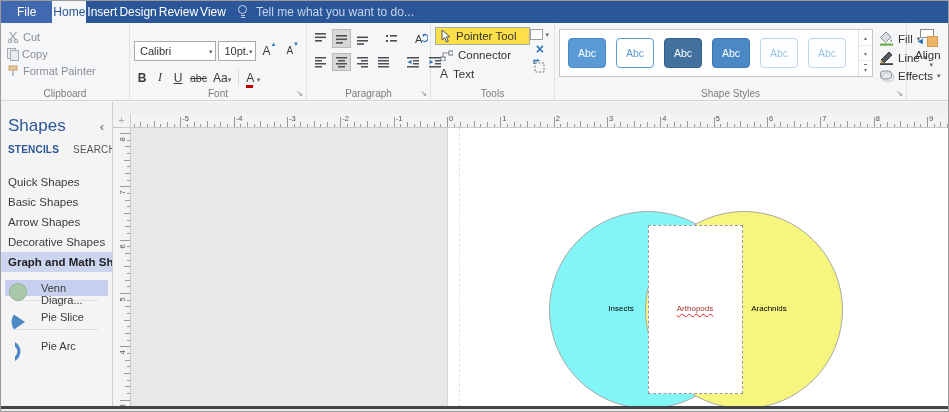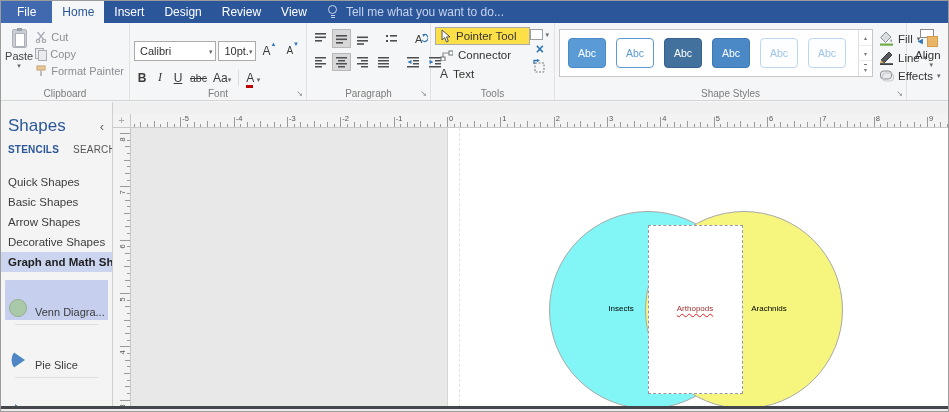--- a/index.html
+++ b/index.html
@@ -5,21 +5,21 @@
   html,body{margin:0;padding:0;background:#fff;}
   *{box-sizing:border-box;}
   #app{
     position:relative;width:949px;height:412px;overflow:hidden;
     border:1px solid #9b9b9b;background:#f5f6f7;
     font-family:"Liberation Sans","DejaVu Sans",sans-serif;
     -webkit-font-smoothing:antialiased;cursor:default;user-select:none;
   }
   
   .tabbar{height:22px;background:#2b579a;display:flex;align-items:stretch;color:#fff;font-size:12px;}
-  .tab{display:flex;align-items:center;padding:0 10px;white-space:nowrap;}
+  .tab{display:flex;align-items:center;padding:0 1px;white-space:nowrap;}
   .tab.file{background:#4169af;padding:0 16px;}
   .tab.active{background:#f5f6f7;color:#2b579a;}
   .tablist{display:flex;align-items:stretch;}
   .tellme{display:flex;align-items:center;gap:7px;margin-left:10px;color:#c6d3ec;font-size:12px;text-align:right;}
   .bulb{width:12px;height:14px;position:relative;display:inline-block;}
   .bulb i{position:absolute;left:1px;top:0;width:9px;height:9px;border:1.3px solid #c6d3ec;border-radius:50%;}
   .bulb b{position:absolute;left:4px;bottom:1px;width:4px;height:3px;border-top:1.3px solid #c6d3ec;border-bottom:1.3px solid #c6d3ec;}
   
   .ribbon{height:78px;display:flex;background:#f5f6f7;border-bottom:1px solid #d4d4d4;position:relative;}
   .group{position:relative;height:100%;border-right:1px solid #e2e2e2;padding:4px 3px 13px 4px;flex:none;}
@@ -93,21 +93,21 @@
   .sp-tabs{display:flex;align-items:center;gap:0;padding:6px 0 0 7px;font-size:10px;}
   .sp-tab{letter-spacing:.2px;}
   .sp-tab.on{color:#2b579a;font-weight:bold;}
   .sp-tab.off{color:#555;}
   .sp-tabsep{width:1px;height:10px;background:#c9c9c9;margin:0 7px;}
   .navlist{margin-top:17px;}
   .navitem{height:20px;display:flex;align-items:center;padding:0 2px 0 7px;white-space:nowrap;overflow:hidden;}
   .navitem .na{margin-left:8px;font-size:8px;color:#444;}
   .navitem.active{background:#ccd5f0;font-weight:bold;color:#1e1e1e;}
   .slist{margin-top:8px;}
-  .sitem{height:40px;display:flex;align-items:flex-end;gap:6px;margin:0 4px 4px 4px;padding:2px 2px;border-radius:1px;}
+  .sitem{height:16px;display:flex;align-items:flex-start;gap:12px;margin:0 4px 4px 4px;padding:2px 2px;border-radius:1px;}
   .sitem.sel{background:#c6d0ee;}
   .sicon{width:22px;display:flex;justify-content:center;flex:none;}
   .slabel{line-height:12px;font-size:11px;}
   .ssep{height:1px;background:#dedede;margin:4px 14px 8px 14px;}
   
   .canvas-col{flex:1;position:relative;background:#f0f0f0;overflow:hidden;}
   .corner{position:absolute;top:12px;left:0;width:18px;height:14px;background:#f3f3f3;border-right:1px solid #c9c9c9;border-bottom:1px solid #c9c9c9;color:#aaa;font-size:11px;line-height:13px;text-align:center;}
   .hruler{position:absolute;top:12px;left:18px;right:0;height:14px;background:#f3f3f3;border-bottom:1px solid #c9c9c9;overflow:hidden;}
   .htick{position:absolute;bottom:0;width:1px;background:#9a9a9a;}
   .hnum{position:absolute;top:0px;font-size:7.5px;color:#555;}
@@ -143,25 +143,20 @@
           <i></i>
           <b></b>
         </span>
       <span>Tell me what you want to do...</span>
     </div>
   </div>
 
   <div class="ribbon">
 
     <div class="group g-clip">
-      <div class="paste">
-        <span class="pasteicon"></span>
-        <span>Paste</span>
-        <span class="arr">▾</span>
-      </div>
       <div class="cliplist">
         <div class="minibtn">
           <svg width="12" height="12" viewBox="0 0 12 12">
               <path d="M2.5 1 L9 9 M9.5 1 L3 9" stroke="#a8adb3" stroke-width="1.2" fill="none"></path>
               <circle cx="3" cy="10" r="1.7" fill="none" stroke="#a8adb3" stroke-width="1.2"></circle>
               <circle cx="9" cy="10" r="1.7" fill="none" stroke="#a8adb3" stroke-width="1.2"></circle>
             </svg>
           <span>Cut</span>
         </div>
         <div class="minibtn">

